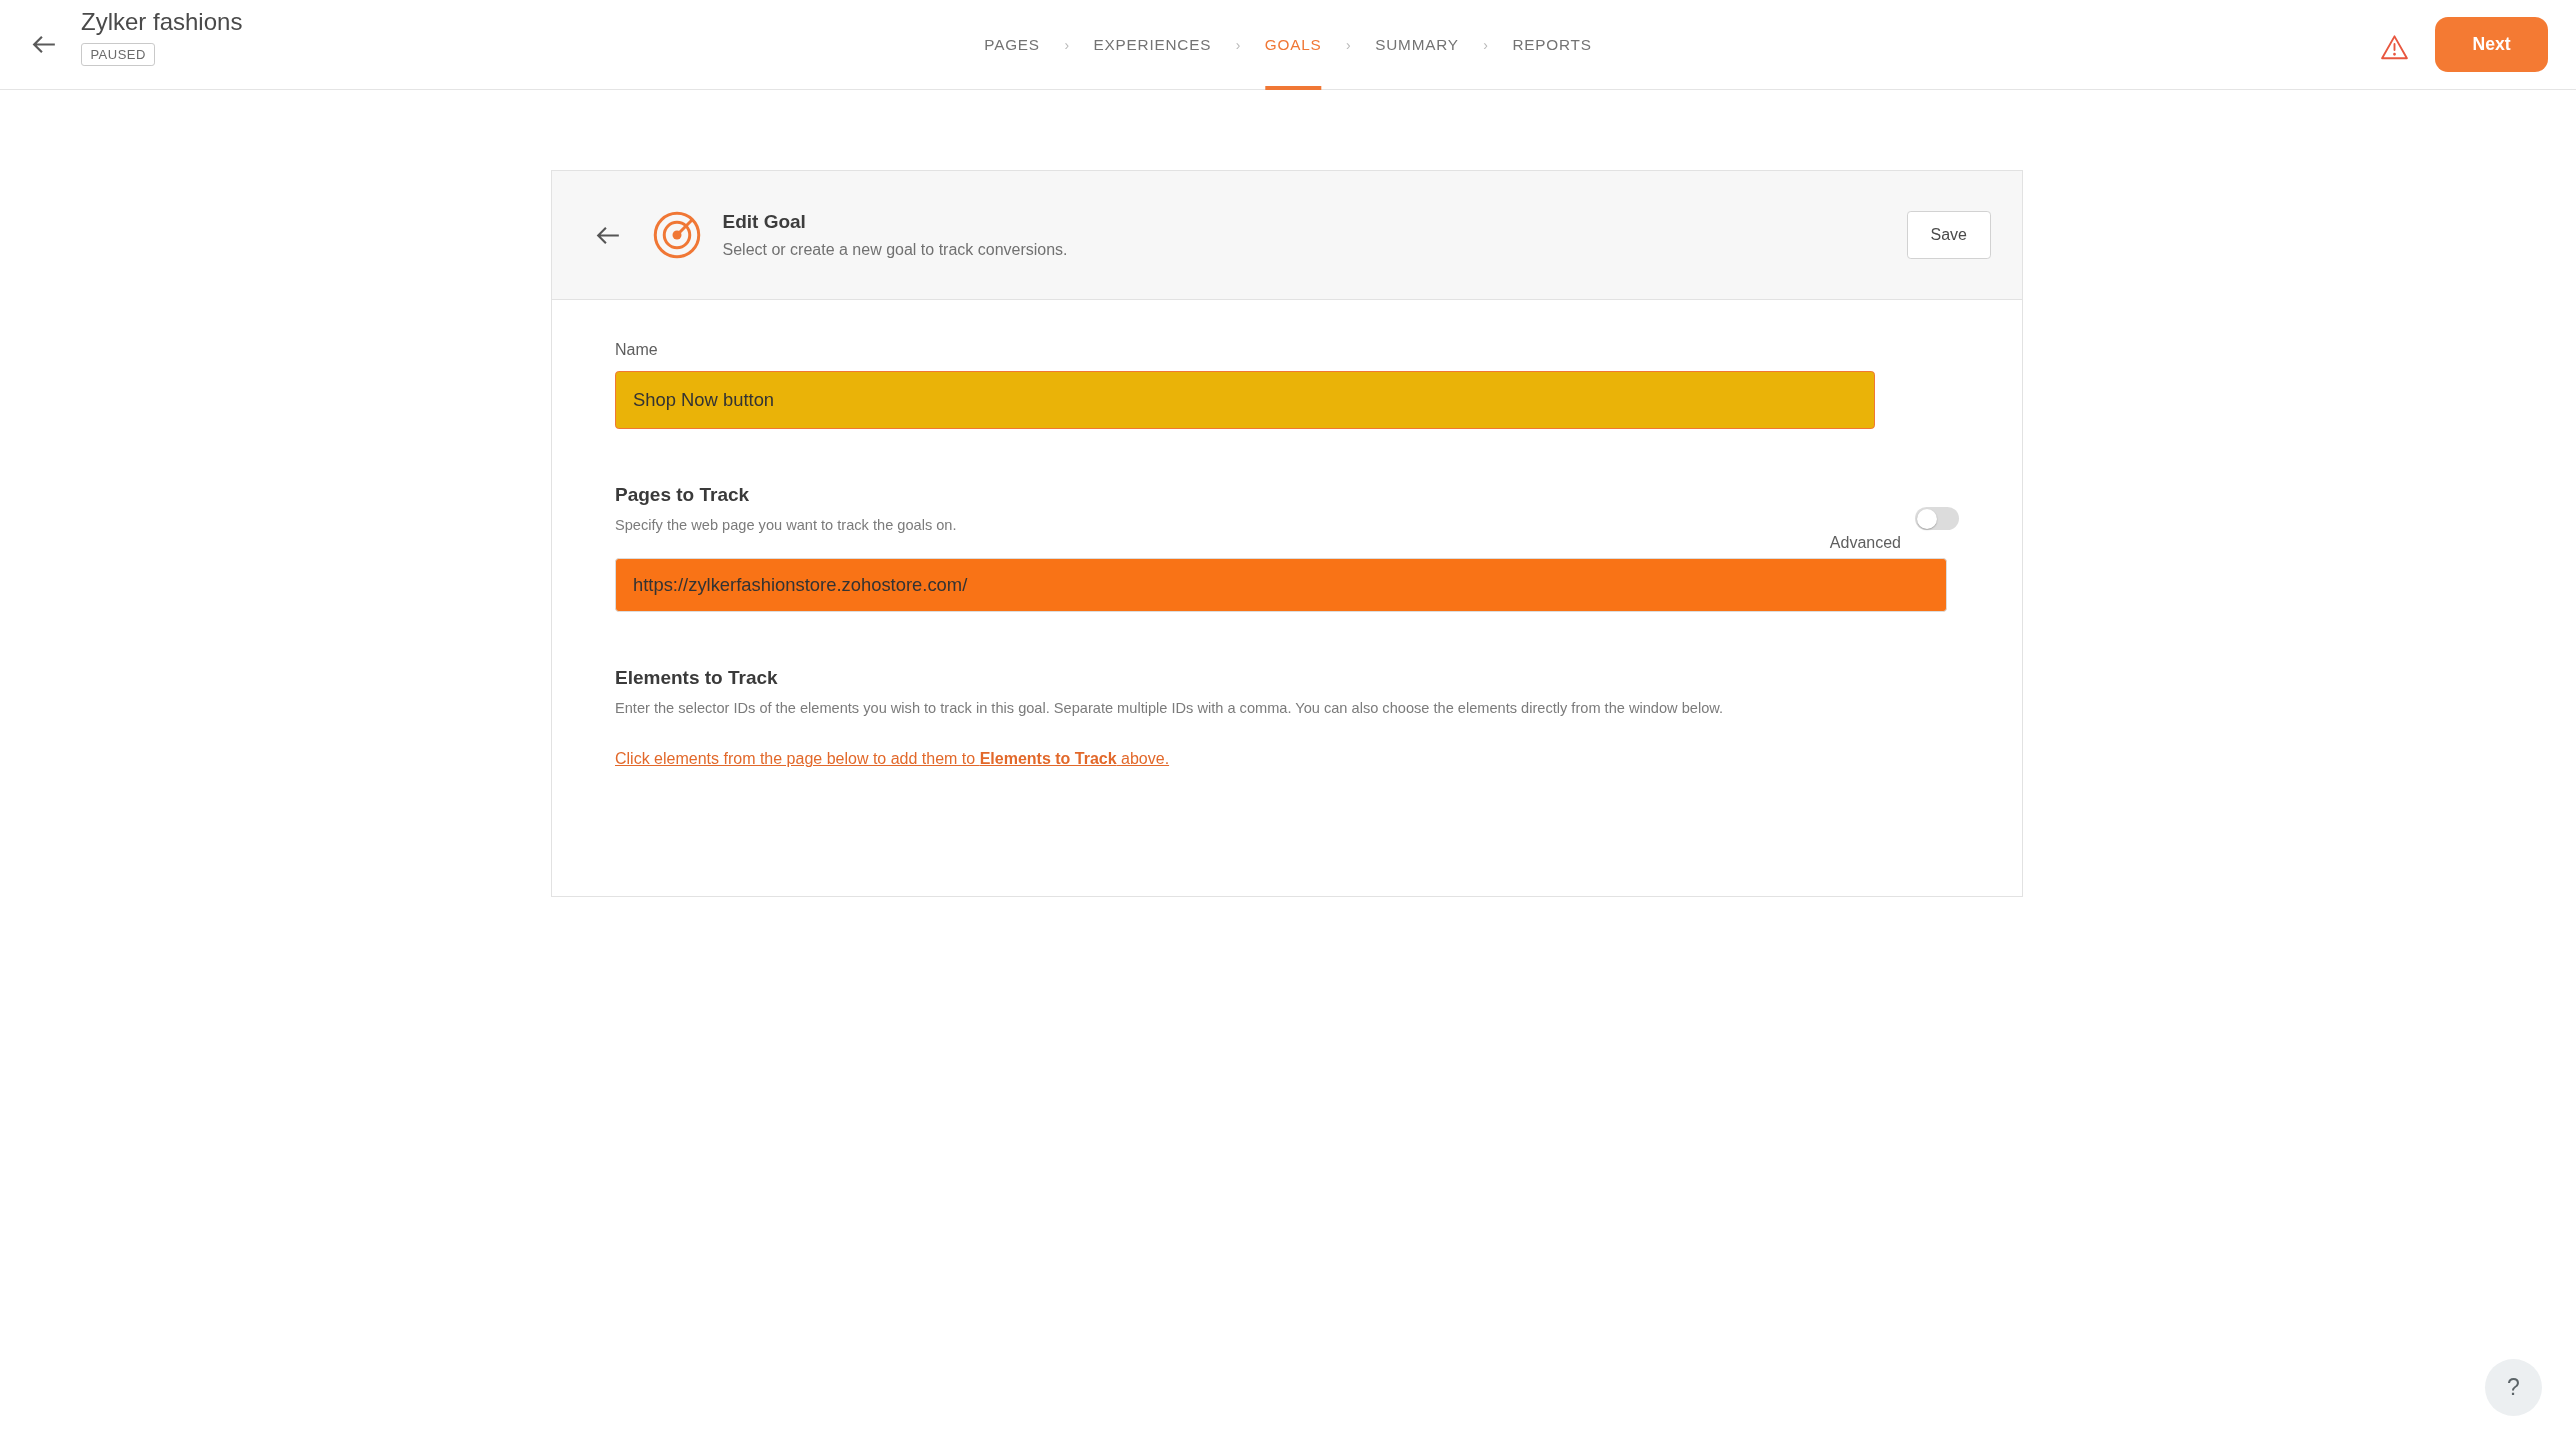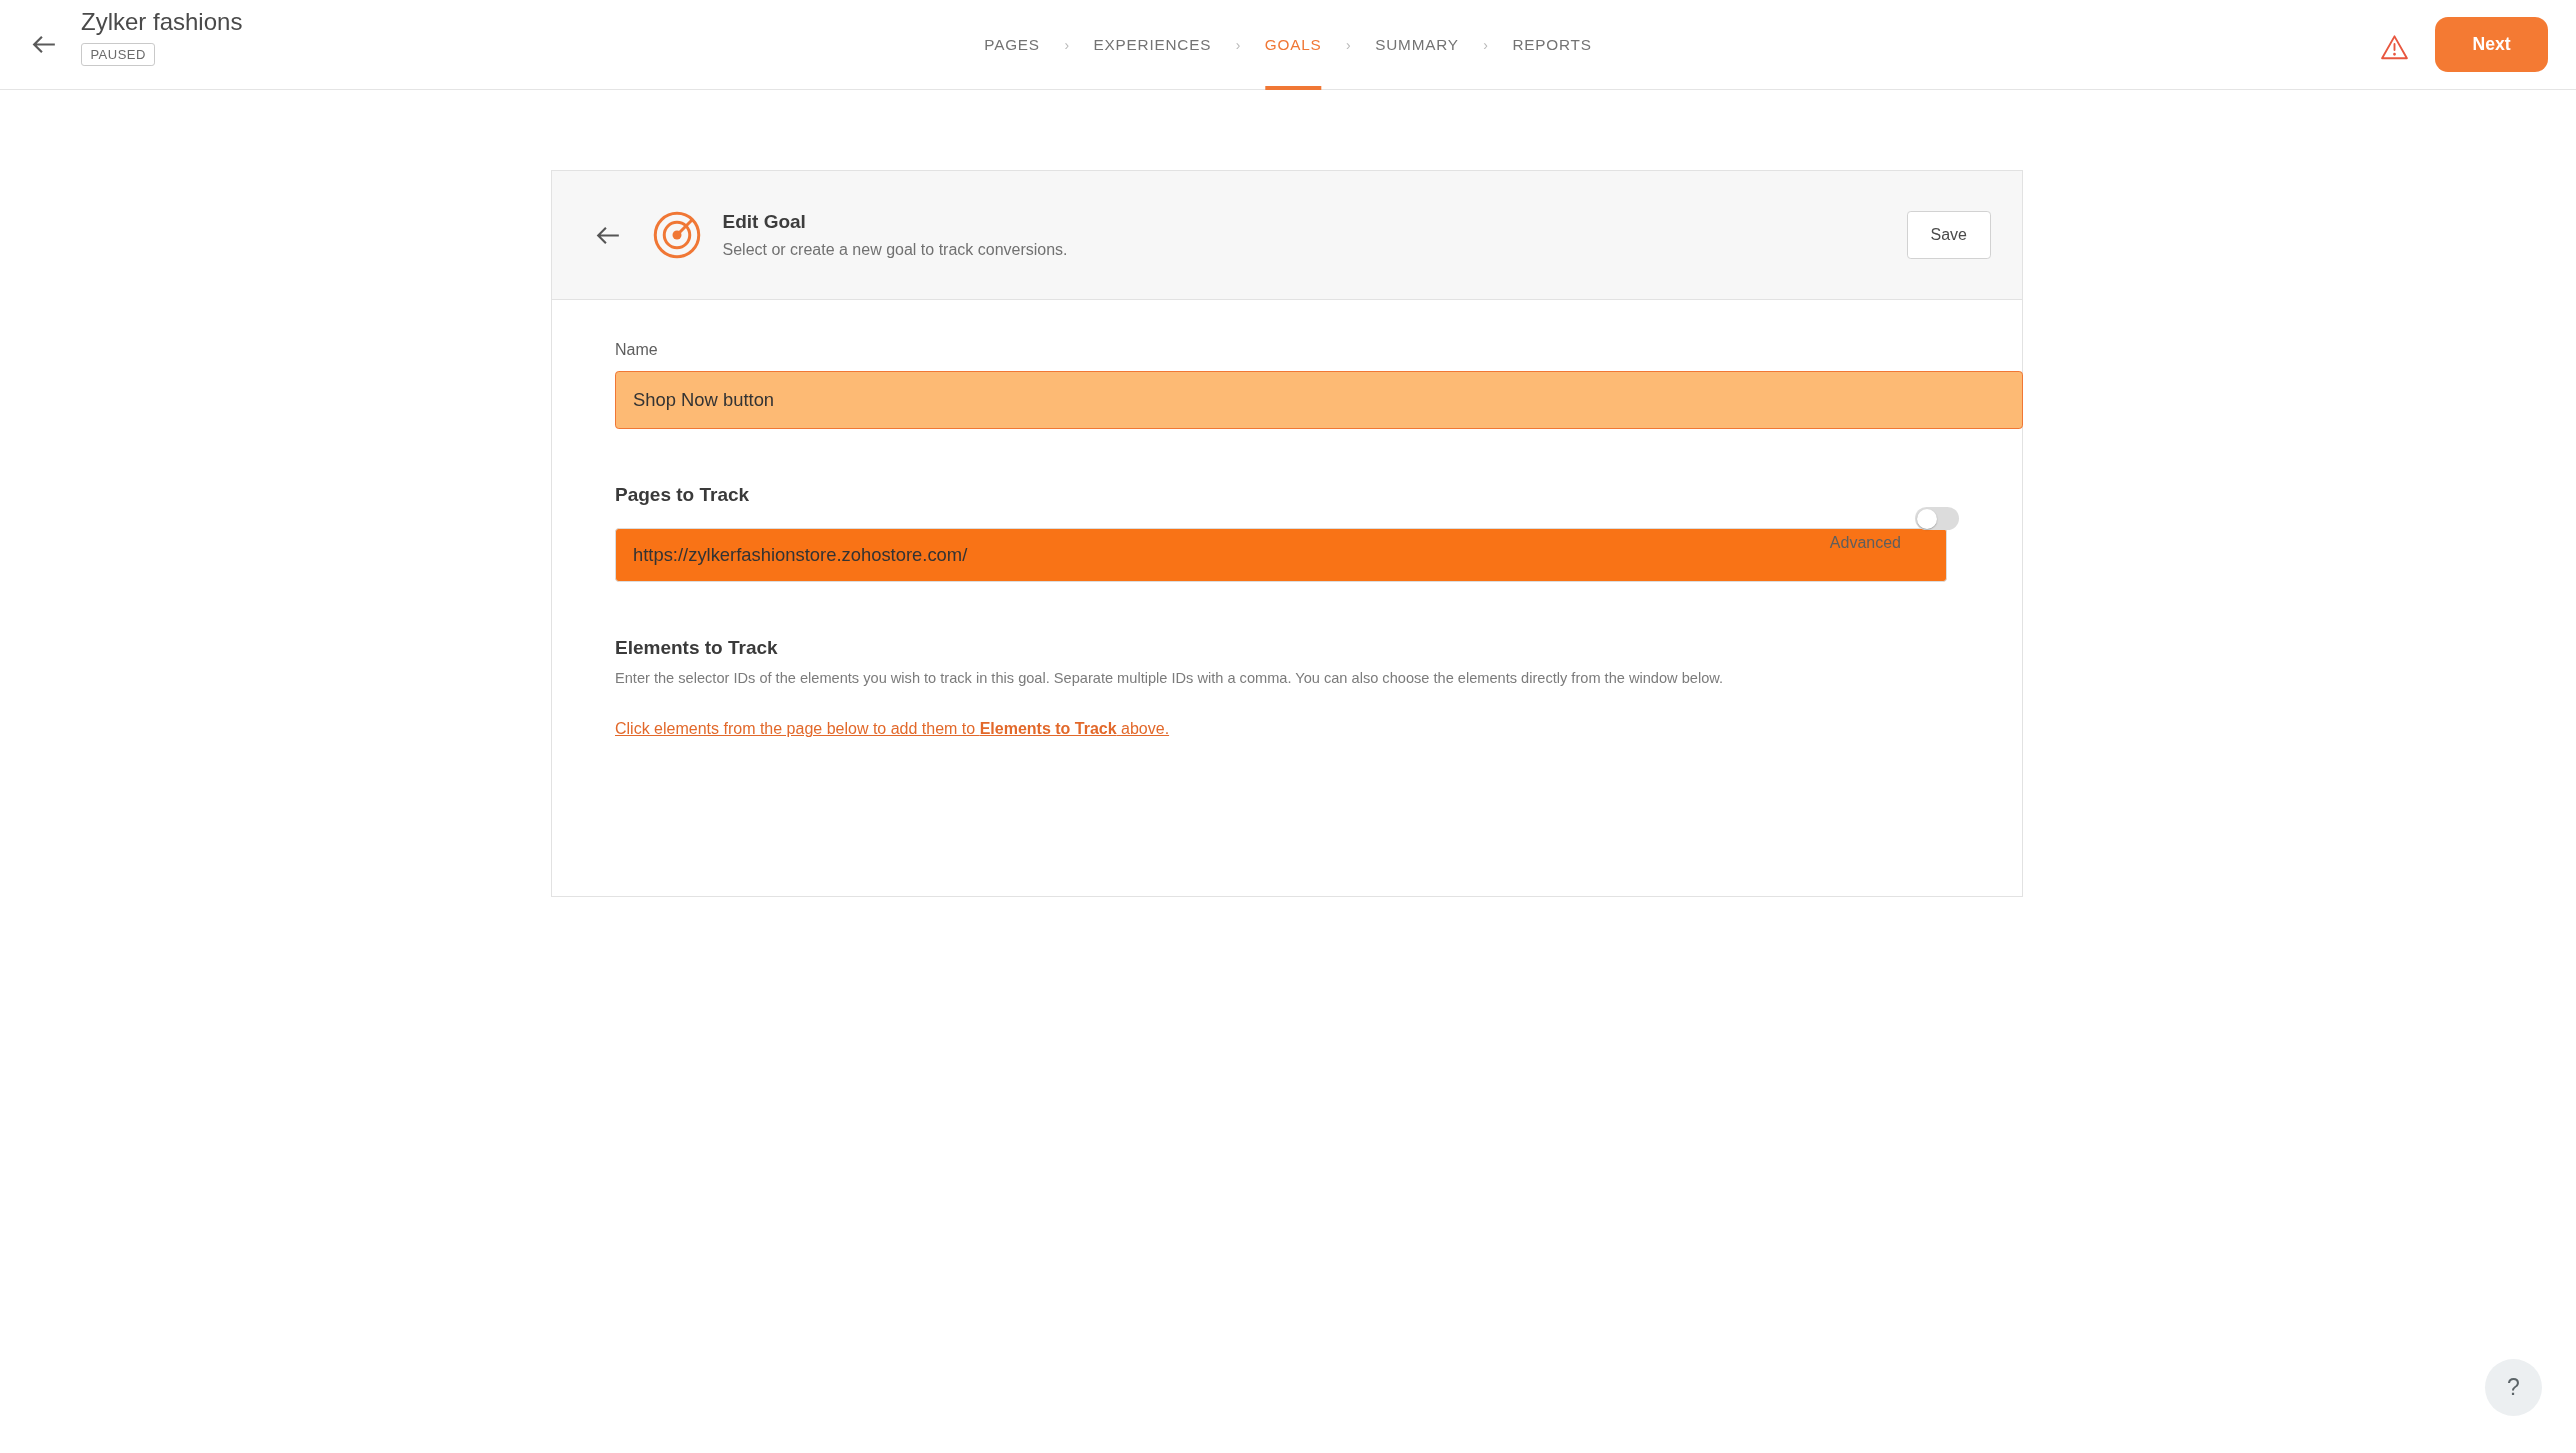--- a/index.html
+++ b/index.html
@@ -165,30 +165,30 @@
     padding: 41px 63px 54px 63px;
     min-height: 598px;
   }
 
   .field-label {
     font-size: 16px;
     color: #5e5e5e;
     margin-bottom: 12.3px;
   }
   .name-input {
-    width: 1408px;
+    width: 1260px;
     height: 58px;
     border: 0.8px solid #f07735;
     border-radius: 3.8px;
     font-size: 18.4px;
     color: #333;
     padding: 0 17px;
     outline: none;
     font-family: "Liberation Sans", sans-serif;
-    background: #fdba74;
+    background: #eab308;
   }
   .section {
     margin-top: 55px;
     position: relative;
   }
   .section-title {
     font-size: 19px;
     font-weight: bold;
     color: #3a3a3a;
   }
@@ -358,20 +358,21 @@
 
   <div class="panel-body">
 
     <div>
       <div class="field-label">Name</div>
       <input class="name-input" value="Shop Now button" style="">
     </div>
 
     <div class="section">
       <div class="section-title">Pages to Track</div>
+      <div class="section-desc">Specify the web page you want to track the goals on.</div>
       <div class="advanced-wrap">
         <span class="advanced-label">Advanced</span>
         <span class="toggle">
           <span class="knob"></span>
         </span>
       </div>
       <input class="plain-input" value="https://zylkerfashionstore.zohostore.com/" style="">
     </div>
 
     <div class="section">

